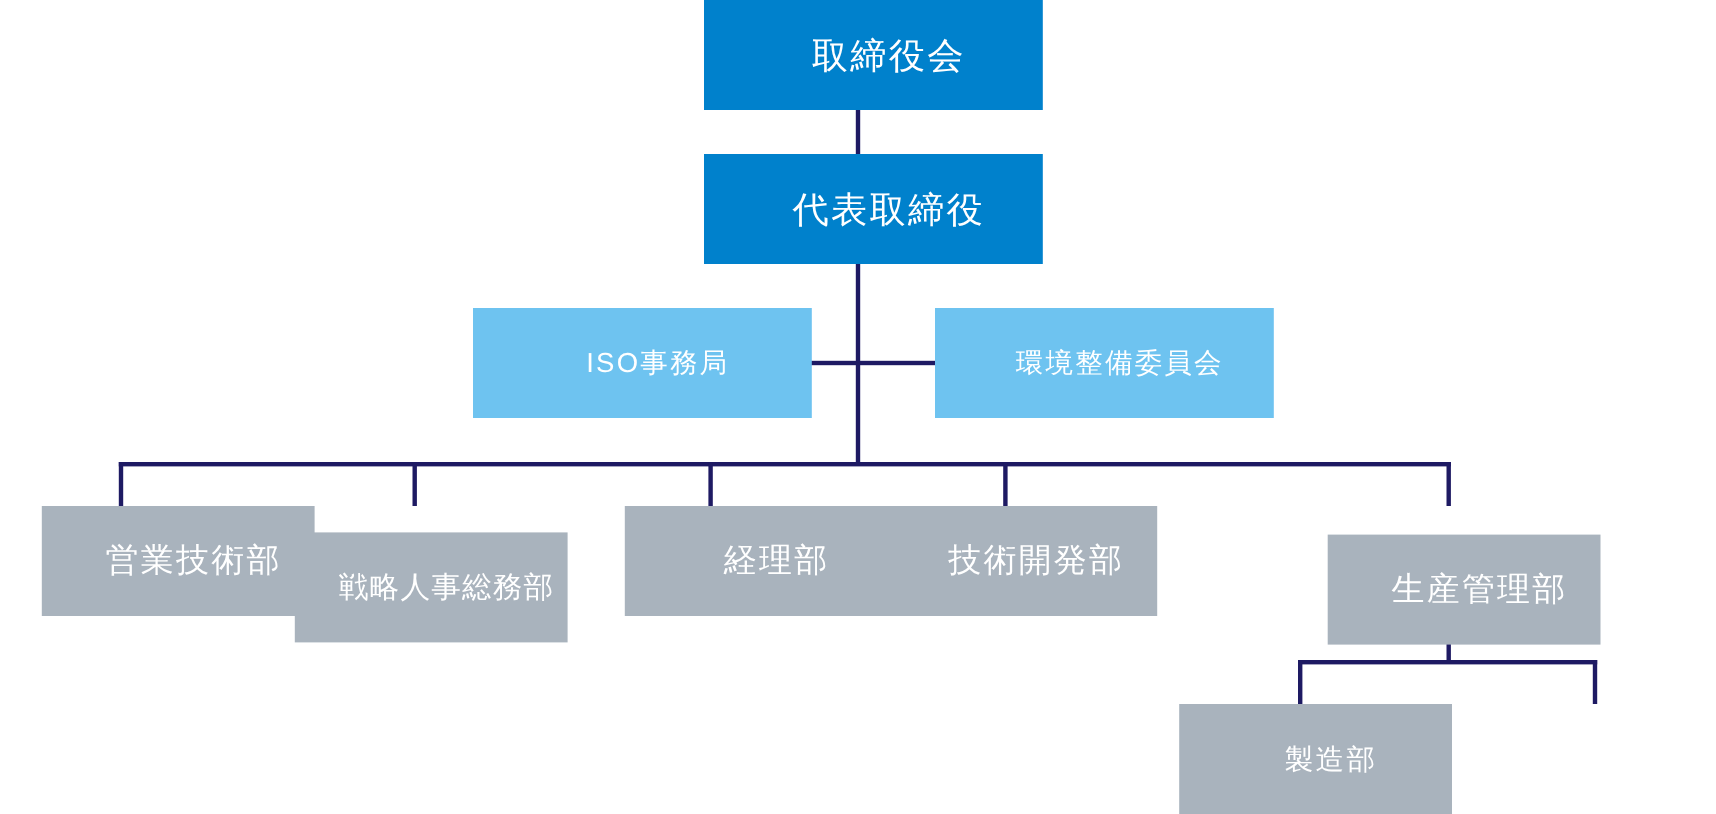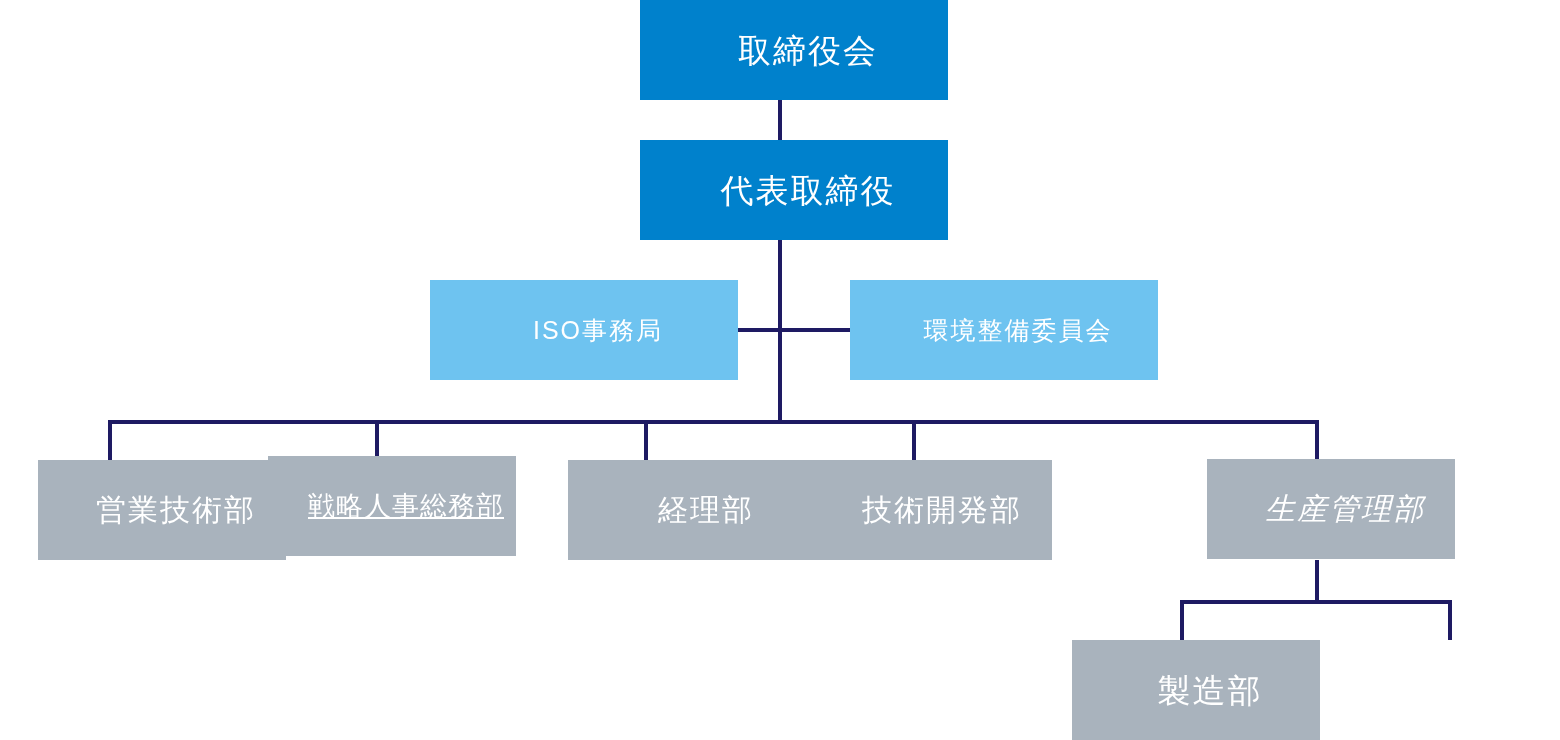--- a/index.html
+++ b/index.html
@@ -28,21 +28,21 @@
     text-align: center;
     white-space: nowrap;
     font-size: 30px;
     line-height: 1;
     padding-left: 28px;
   }
   .node.wide { width: 280px; }
   .node.primary { background: var(--primary-blue, #0081cc); font-size: 33px; }
   .node.staff   { background: var(--light-blue, #6ec3f0); font-size: 25px; }
   .node.dept    { background: var(--dept-gray, #a9b3bd); }
-  .node.sub     { background: var(--dept-gray, #a9b3bd); font-size: 33px; }
+  .node.sub     { background: var(--dept-gray, #a9b3bd); font-size: 26px; }
   .node.condensed { font-size: 27px; letter-spacing: 1px; }
   .connector {
     position: absolute;
     background: var(--connector-navy, #1e1a63);
   }
 </style>
 </head>
 <body>
 
 <div class="canvas">
@@ -62,20 +62,20 @@
   <div class="connector" style="left:1448px; top:600px; width:4px; height:40px;"></div>
 
   <div class="node primary wide" style="left:640px; top:0px;">取締役会</div>
 
   <div class="node primary wide" style="left:640px; top:140px;">代表取締役</div>
 
   <div class="node staff wide" style="left:430px; top:280px;">ISO事務局</div>
   <div class="node staff wide" style="left:850px; top:280px;">環境整備委員会</div>
 
   <div class="node dept" style="left:0px; top:460px;margin-left:38px;">営業技術部</div>
-  <div class="node dept condensed" style="left:268px; top:456px;text-decoration:underline;">戦略人事総務部</div>
+  <div class="node dept condensed" style="left:268px; top:484px;">戦略人事総務部</div>
   <div class="node dept" style="left:568px; top:460px;">経理部</div>
   <div class="node dept" style="left:804px; top:460px;">技術開発部</div>
-  <div class="node dept" style="left:1207px; top:459px;font-style:italic;">生産管理部</div>
+  <div class="node dept" style="left:1207px; top:486px;">生産管理部</div>
 
   <div class="node sub" style="left:1072px; top:640px;">製造部</div>
 
 </div>
 
 </body></html>

